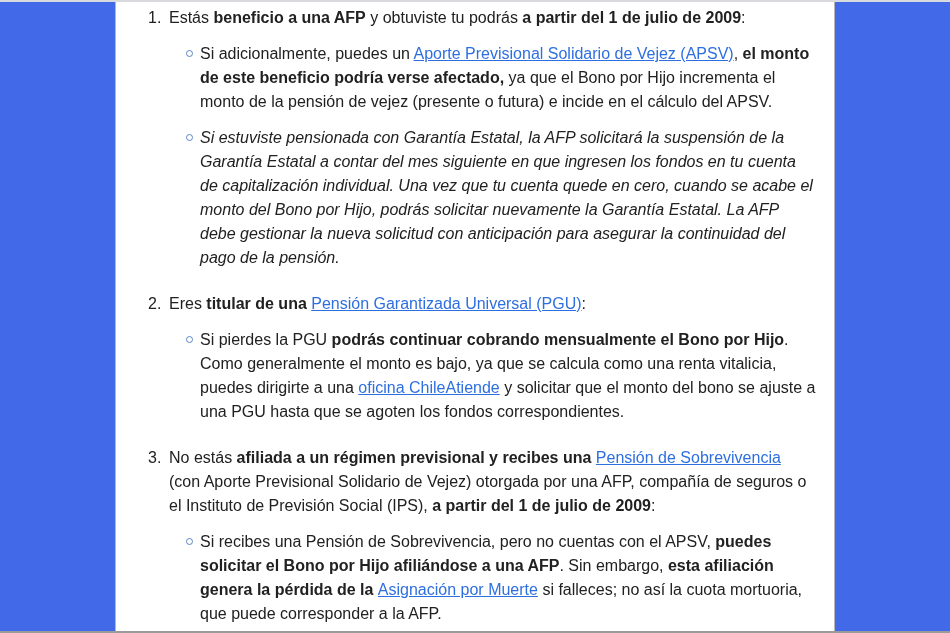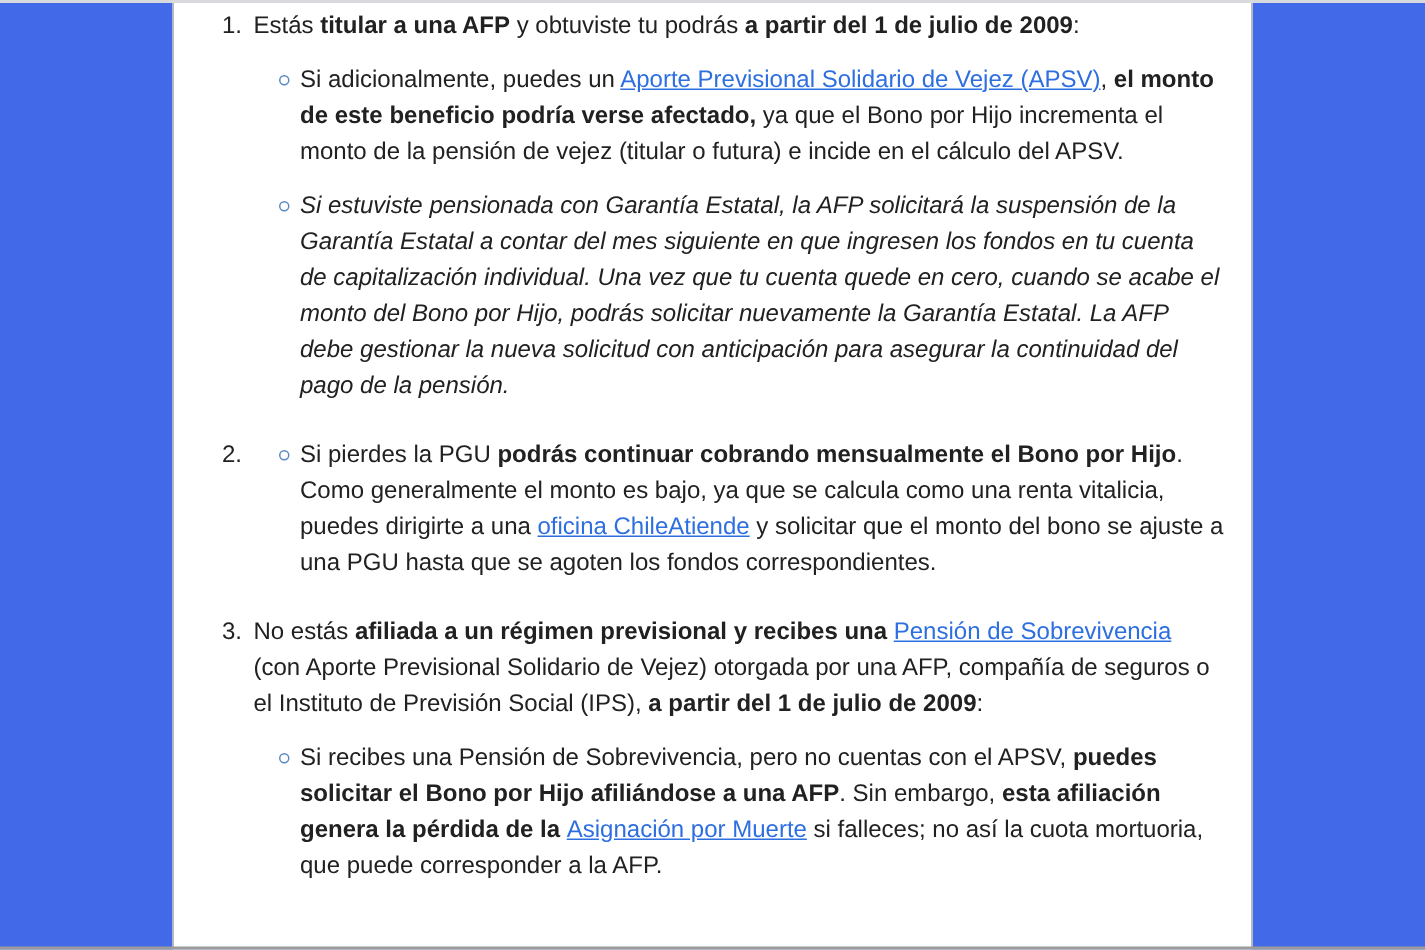--- a/index.html
+++ b/index.html
@@ -34,25 +34,25 @@
   .b{font-weight:700;}
   a.inline-link{color:var(--link-color,#2E6FE0);cursor:pointer;}
 </style>
 </head>
 <body>
 
 <div class="page">
   <div class="edge-top"></div>
   <div class="content">
     <ol class="main-list">
-        <li><span class="num">1.</span><span><span>Estás </span><span class="b">titular a una AFP</span><span> y obtuviste tu podrás </span><span class="b">a partir del 1 de julio de 2009</span><span>:</span></span><ul class="sub-list">
-            <li><span class="circle-marker"></span><span>Si adicionalmente, puedes un </span><a class="inline-link" href="#">Aporte Previsional Solidario de Vejez (APSV)</a><span>, </span><span class="b">el monto de este beneficio podría verse afectado,</span><span> ya que el Bono por Hijo incrementa el monto de la pensión de vejez (titular o futura) e incide en el cálculo del APSV.</span></li>
+        <li><span class="num">1.</span><span><span>Estás </span><span class="b">beneficio a una AFP</span><span> y obtuviste tu podrás </span><span class="b">a partir del 1 de julio de 2009</span><span>:</span></span><ul class="sub-list">
+            <li><span class="circle-marker"></span><span>Si adicionalmente, puedes un </span><a class="inline-link" href="#">Aporte Previsional Solidario de Vejez (APSV)</a><span>, </span><span class="b">el monto de este beneficio podría verse afectado,</span><span> ya que el Bono por Hijo incrementa el monto de la pensión de vejez (presente o futura) e incide en el cálculo del APSV.</span></li>
             <li><span class="circle-marker"></span><span>Si estuviste pensionada con Garantía Estatal, la AFP solicitará la suspensión de la Garantía Estatal a contar del mes siguiente en que ingresen los fondos en tu cuenta de capitalización individual. Una vez que tu cuenta quede en cero, cuando se acabe el monto del Bono por Hijo, podrás solicitar nuevamente la Garantía Estatal. La AFP debe gestionar la nueva solicitud con anticipación para asegurar la continuidad del pago de la pensión.</span></li>
           </ul></li>
-        <li><span class="num">2.</span><ul class="sub-list">
+        <li><span class="num">2.</span><span><span>Eres </span><span class="b">titular de una </span><a class="inline-link" href="#">Pensión Garantizada Universal (PGU)</a><span>:</span></span><ul class="sub-list">
             <li><span class="circle-marker"></span><span>Si pierdes la PGU </span><span class="b">podrás continuar cobrando mensualmente el Bono por Hijo</span><span>. Como generalmente el monto es bajo, ya que se calcula como una renta vitalicia, puedes dirigirte a una </span><a class="inline-link" href="#">oficina ChileAtiende</a><span> y solicitar que el monto del bono se ajuste a una PGU hasta que se agoten los fondos correspondientes.</span></li>
           </ul></li>
         <li><span class="num">3.</span><span><span>No estás </span><span class="b">afiliada a un régimen previsional y recibes una </span><a class="inline-link" href="#">Pensión de Sobrevivencia</a><span> (con Aporte Previsional Solidario de Vejez) otorgada por una AFP, compañía de seguros o el Instituto de Previsión Social (IPS), </span><span class="b">a partir del 1 de julio de 2009</span><span>:</span></span><ul class="sub-list">
             <li><span class="circle-marker"></span><span>Si recibes una Pensión de Sobrevivencia, pero no cuentas con el APSV, </span><span class="b">puedes solicitar el Bono por Hijo afiliándose a una AFP</span><span>. Sin embargo, </span><span class="b">esta afiliación genera la pérdida de la </span><a class="inline-link" href="#">Asignación por Muerte</a><span> si falleces; no así la cuota mortuoria, que puede corresponder a la AFP.</span></li>
           </ul></li>
       </ol>
   </div>
   <div class="edge-bottom"></div>
 </div>
 

